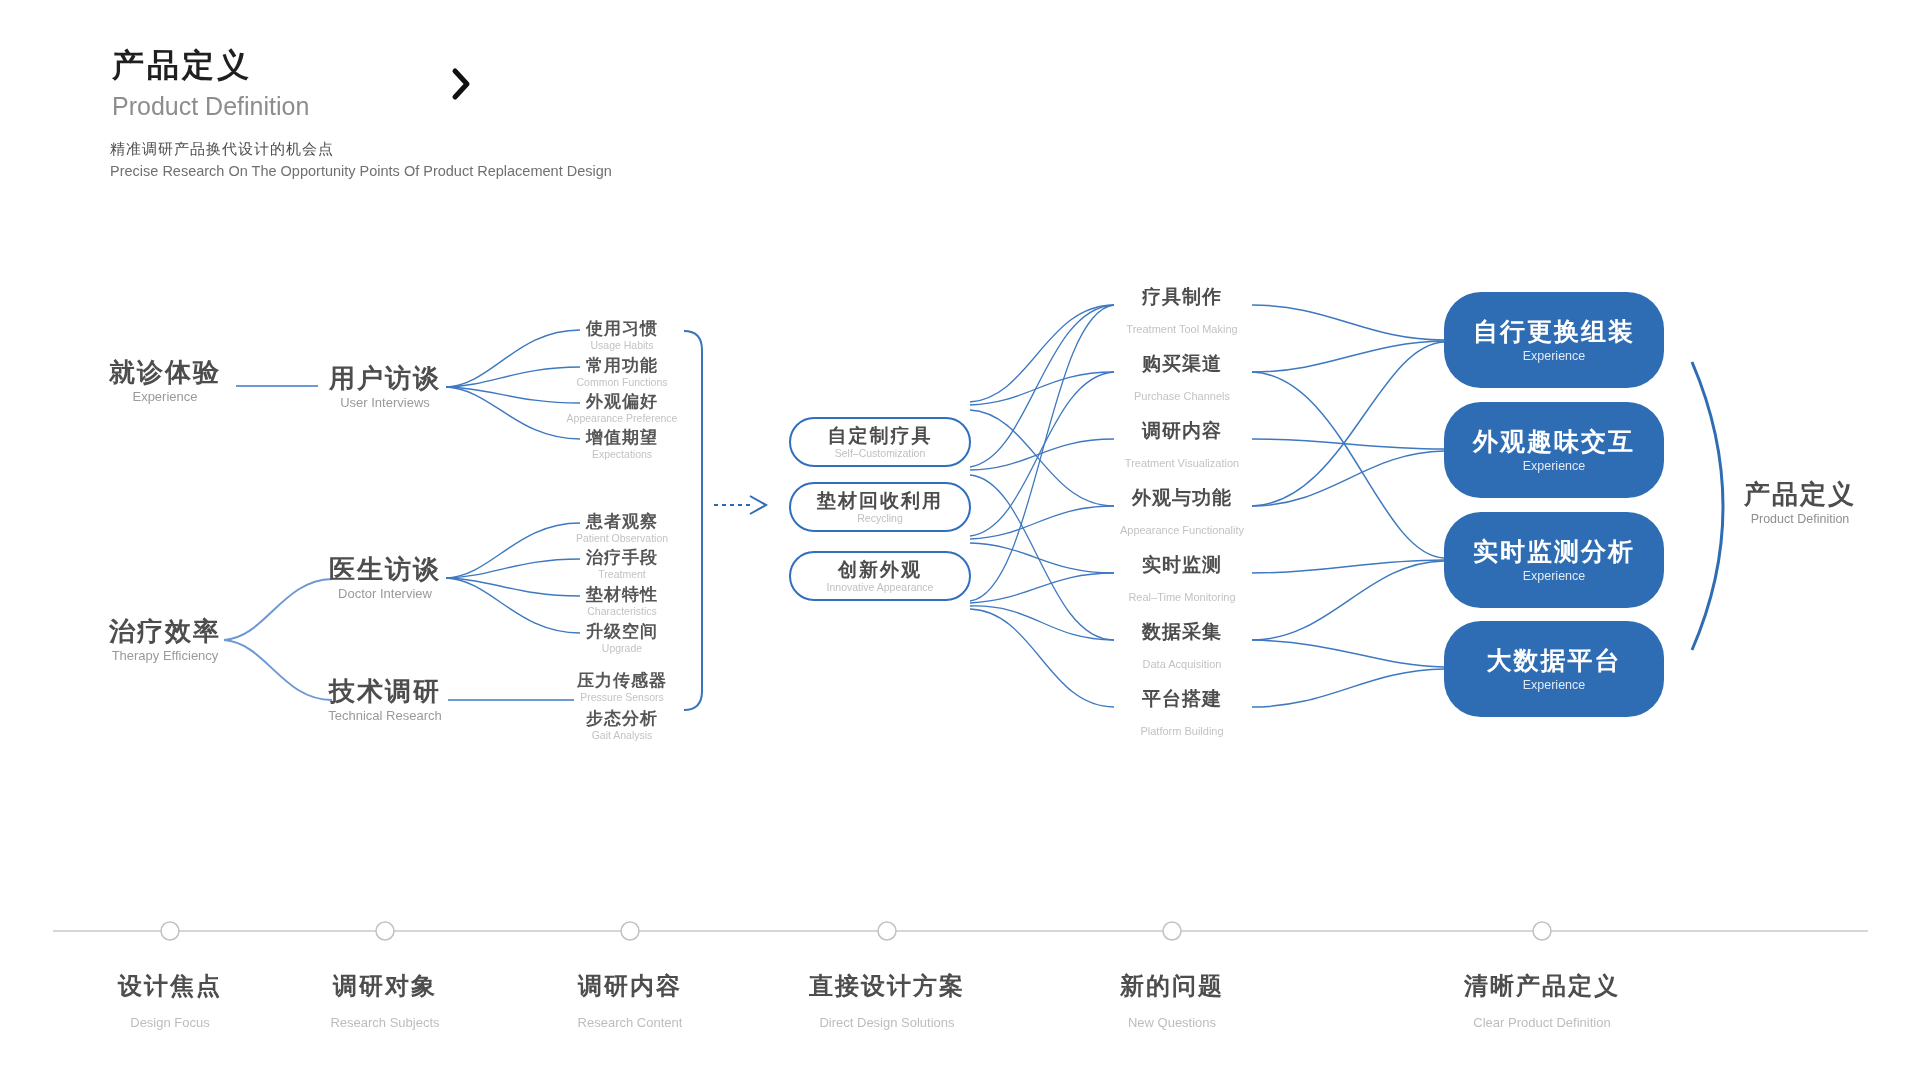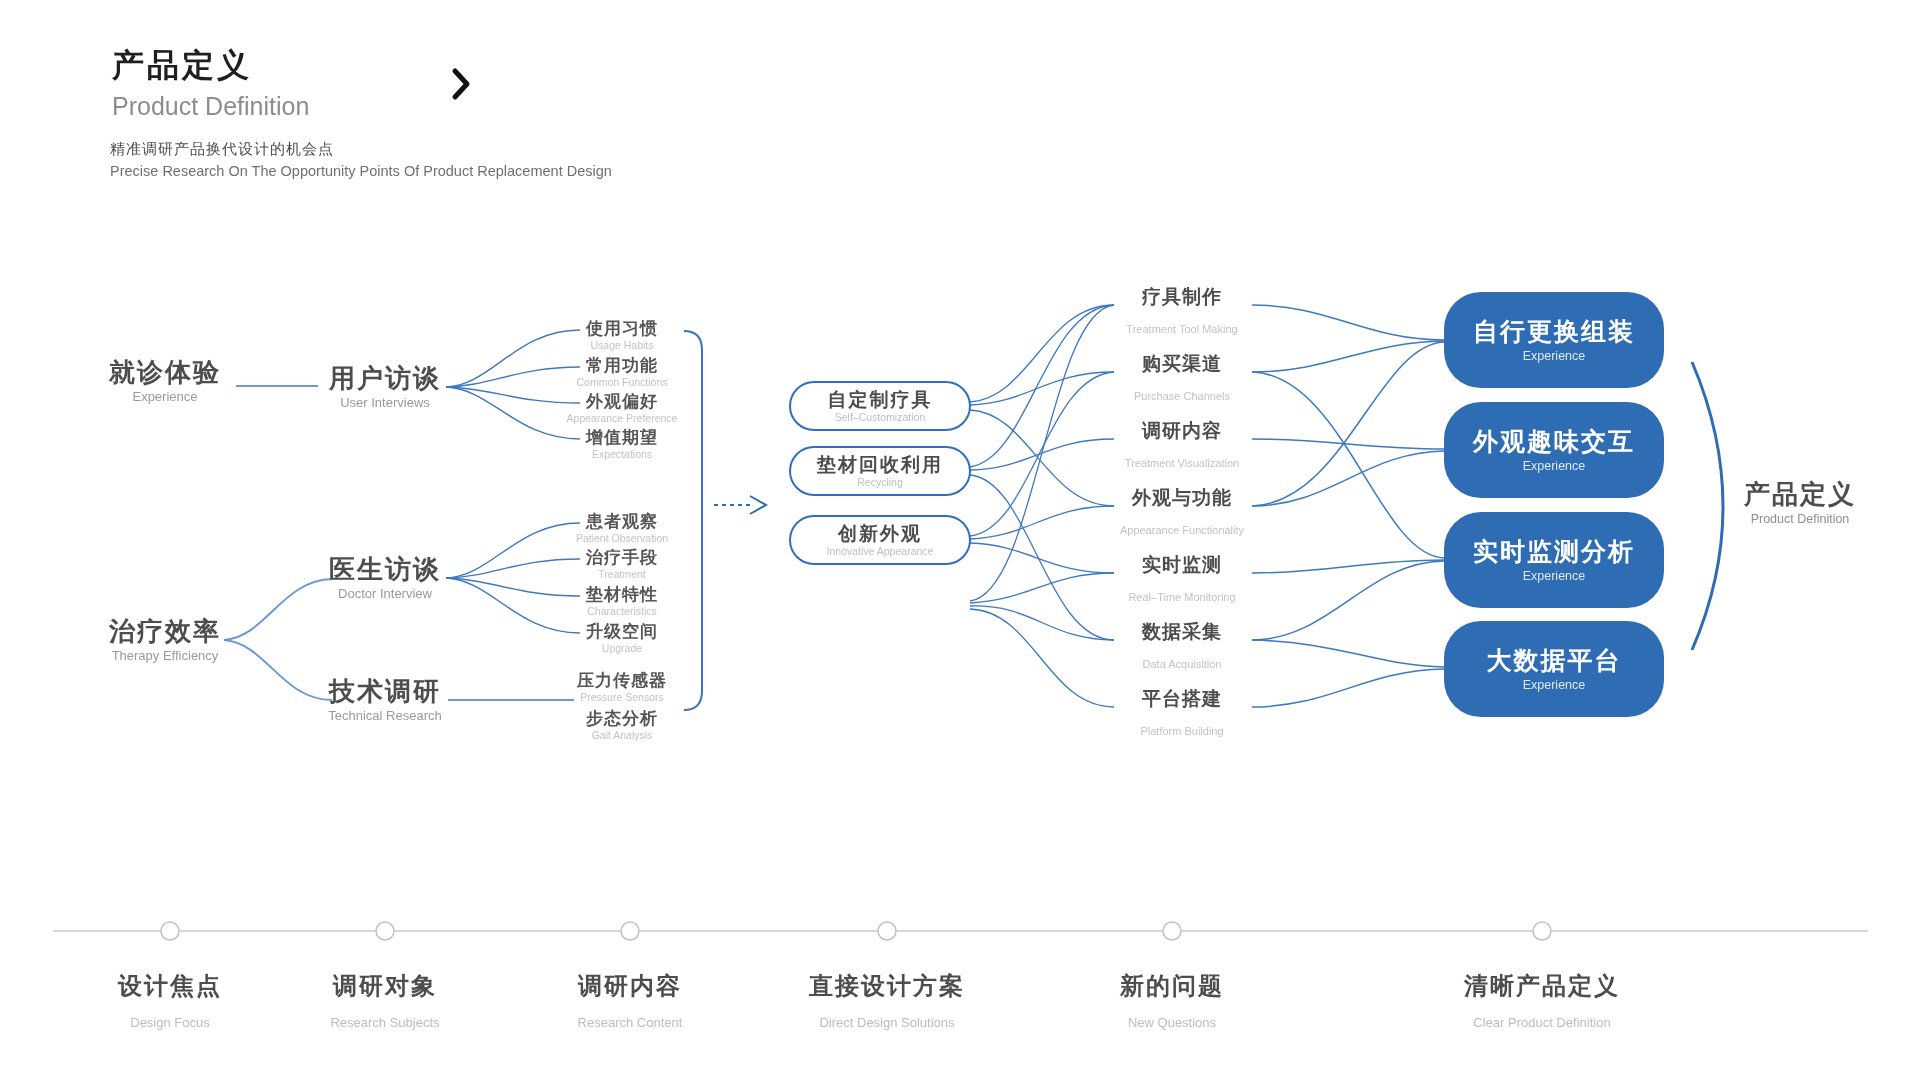--- a/index.html
+++ b/index.html
@@ -20,21 +20,21 @@
   .cn,.en{display:block;line-height:1.15;}
   .n-big .cn{font-size:26px;font-weight:600;color:#4d4d4d;letter-spacing:2px;}
   .n-big .en{font-size:13px;color:#9a9a9a;margin-top:2px;}
   .n-item .cn{font-size:17px;font-weight:600;color:#565656;letter-spacing:1px;}
   .n-item .en{font-size:10.5px;color:#c3c3c3;}
   .n-q .cn{font-size:19px;font-weight:600;color:#4d4d4d;letter-spacing:1px;}
   .n-q .en{font-size:11px;color:#c3c3c3;margin-top:15px;}
 
   .box{
     width:178px;height:46px;border:2.5px solid #2f6fbe;border-radius:25px;background:#fff;
-    display:flex;flex-direction:column;align-items:center;justify-content:center;
+    display:flex;flex-direction:column;align-items:center;justify-content:center;margin-top:36px;
   }
   .box .cn{font-size:19px;font-weight:600;color:#4d4d4d;letter-spacing:2px;}
   .box .en{font-size:10.5px;color:#bfbfbf;margin-top:1px;}
 
   .pill{
     width:220px;height:96px;background:#2e6cb4;border-radius:37px;color:#fff;
     display:flex;flex-direction:column;align-items:center;justify-content:center;
   }
   .pill .cn{font-size:25px;font-weight:600;letter-spacing:2px;}
   .pill .en{font-size:12.5px;color:rgba(255,255,255,.85);margin-top:3px;}

